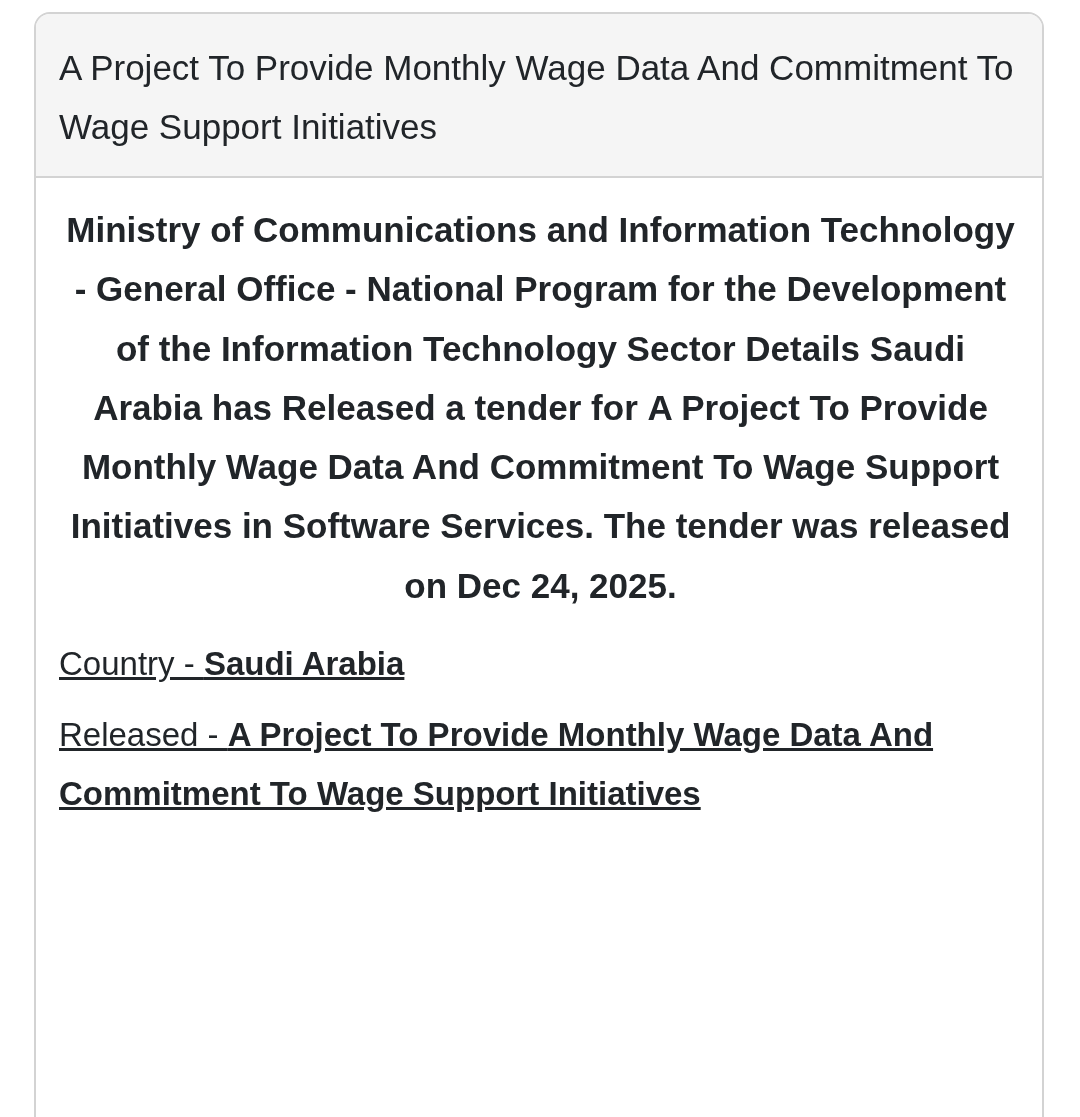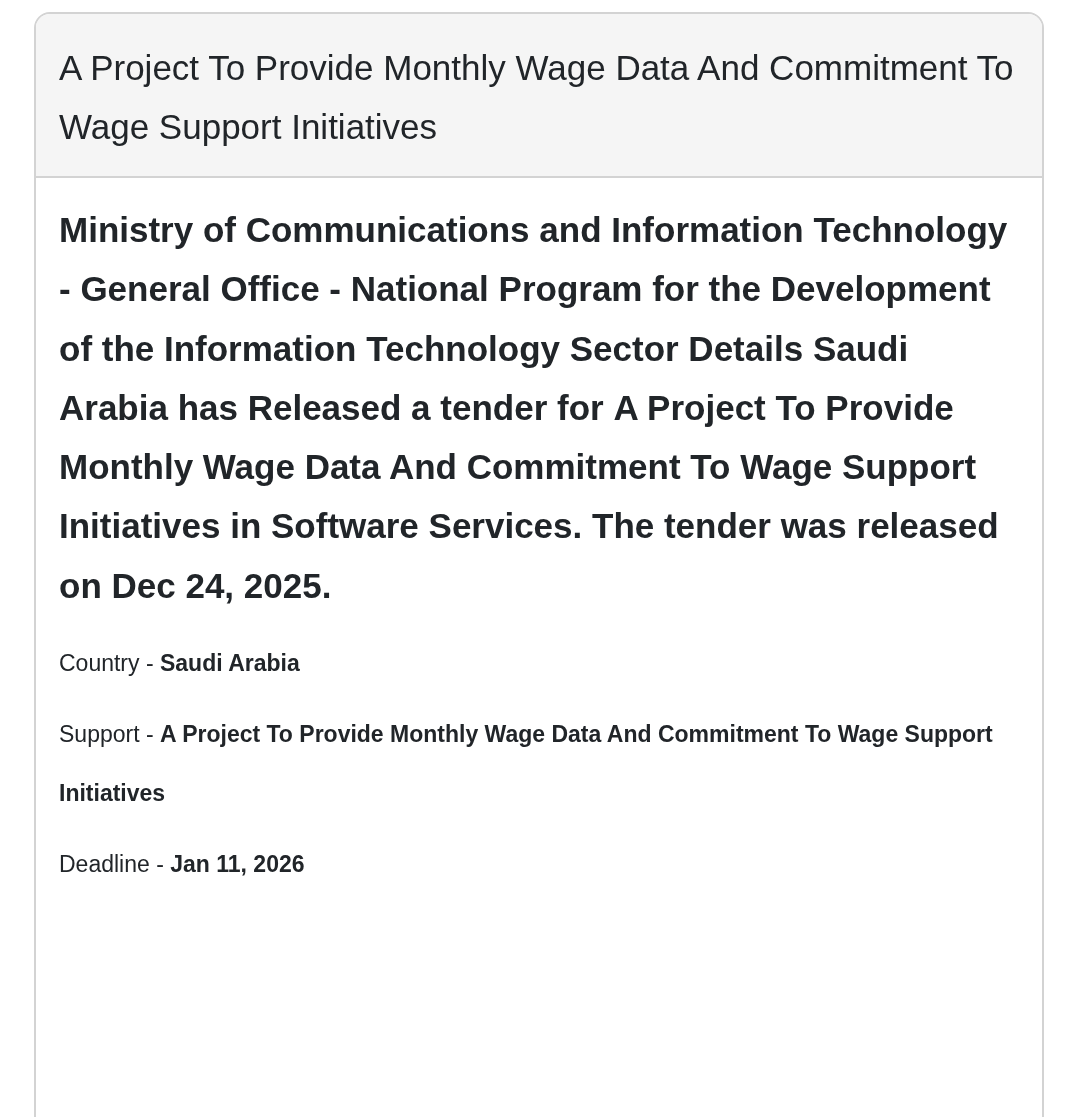--- a/index.html
+++ b/index.html
@@ -43,46 +43,47 @@
     }
     .card-body {
       padding: 22px 20px 0 23px;
     }
     .description {
       font-size: 35px;
       line-height: 59.3px;
       font-weight: 600;
       margin: 0 0 19px 0;
       color: #212529;
+      text-align: center;
     }
     .description b {
       font-weight: 700;
     }
     .field {
-      font-size: 23px;
+      font-size: 33px;
       line-height: 59.5px;
       margin: 0 0 11px 0;
       font-weight: 400;
+      text-decoration: underline;
     }
     .field .value {
       font-weight: 700;
     }
   </style>
 </head>
 <body>
 
 <div class="card">
   <div class="card-header">
     <span class="title-text">A Project To Provide Monthly Wage Data And Commitment To Wage Support Initiatives</span>
   </div>
 
   <div class="card-body">
     <p class="description"><span>Ministry of Communications and Information Technology - General Office - National Program for the Development of the Information Technology Sector Details</span><span> Saudi Arabia has Released a tender for </span><b>A Project To Provide Monthly Wage Data And Commitment To Wage Support Initiatives</b><span> in Software Services. The tender was released on </span><span>Dec 24, 2025</span><span>.</span></p>
 
     <p class="field"><span>Country - </span><span class="value">Saudi Arabia</span></p>
 
-    <p class="field"><span>Support - </span><span class="value">A Project To Provide Monthly Wage Data And Commitment To Wage Support Initiatives</span></p>
+    <p class="field"><span>Released - </span><span class="value">A Project To Provide Monthly Wage Data And Commitment To Wage Support Initiatives</span></p>
 
-    <p class="field"><span>Deadline - </span><span class="value">Jan 11, 2026</span></p>
 
 
   </div>
 </div>
 
 </body></html>

